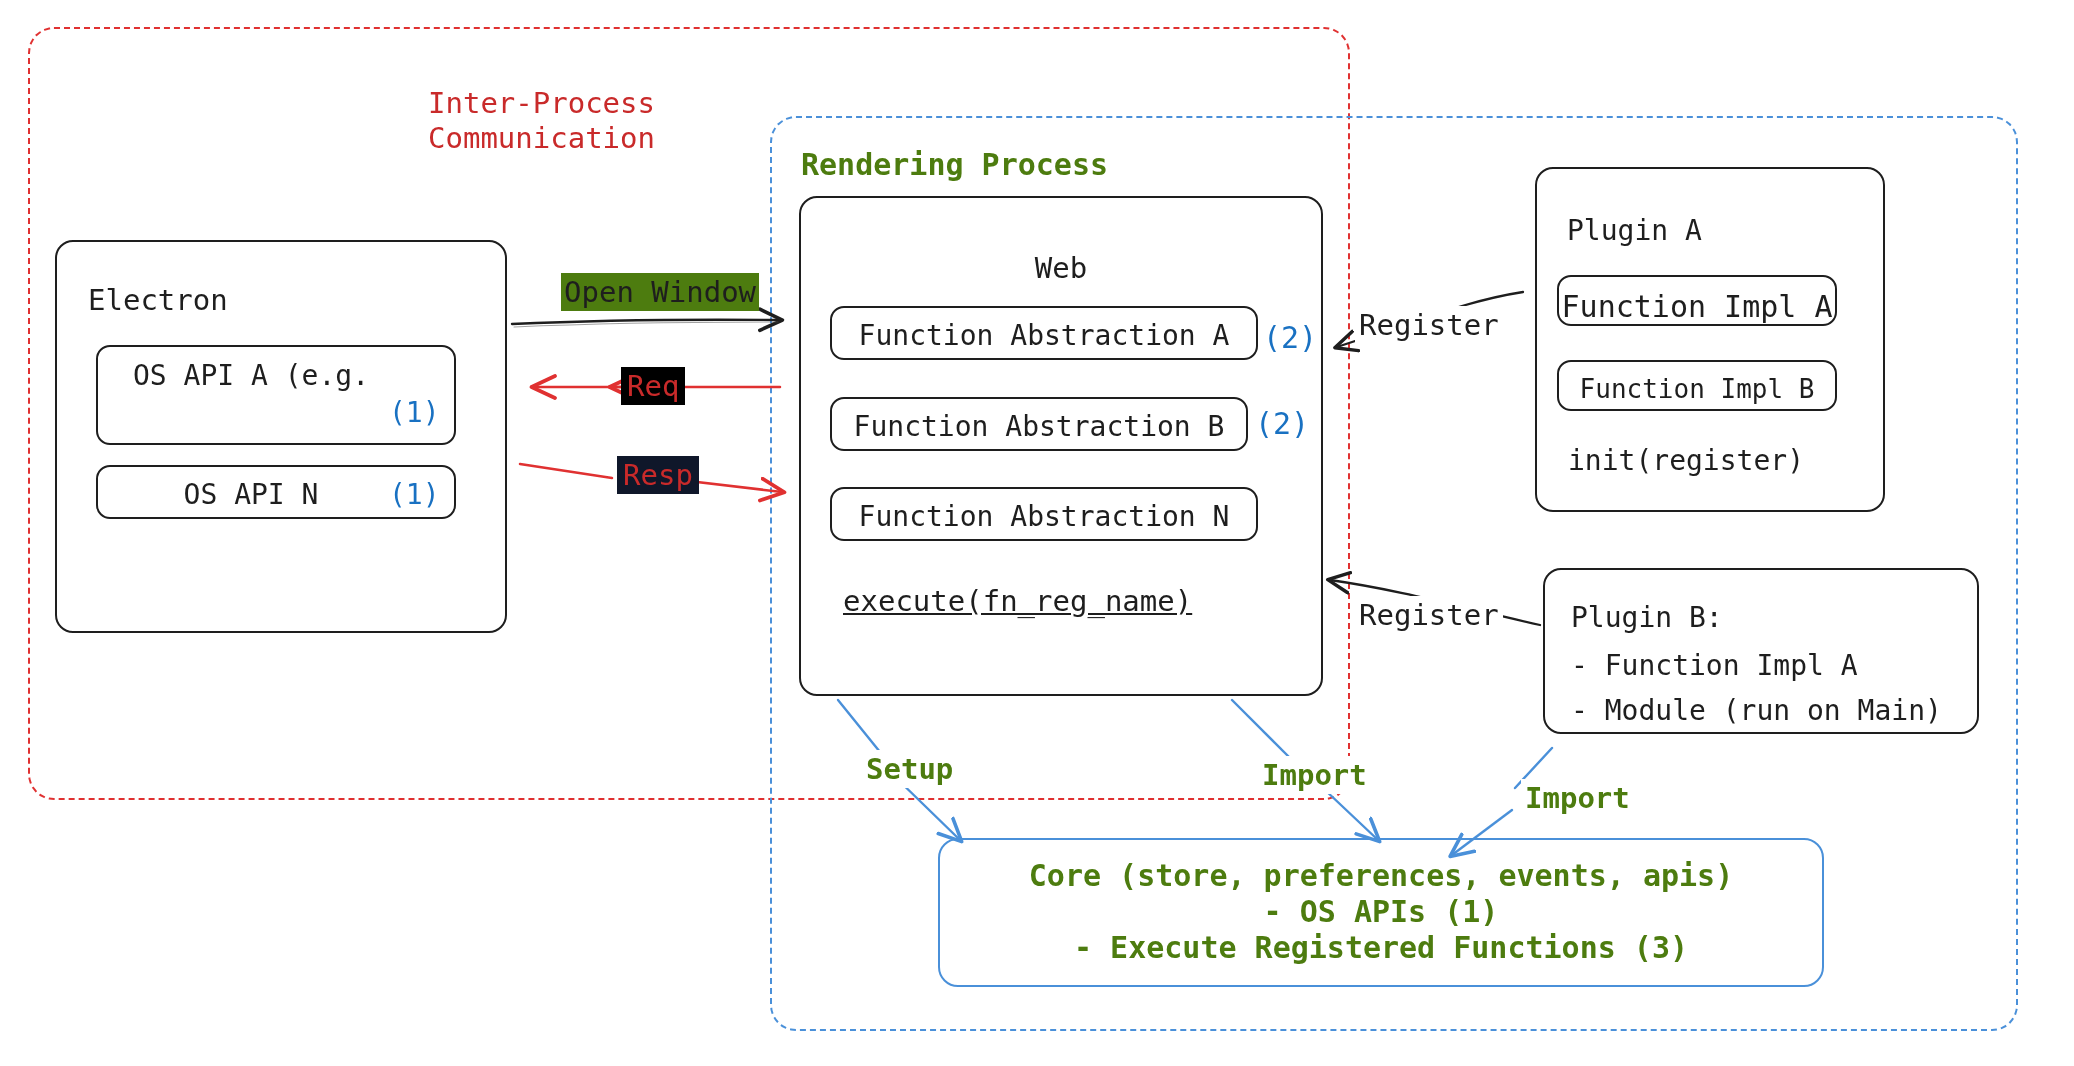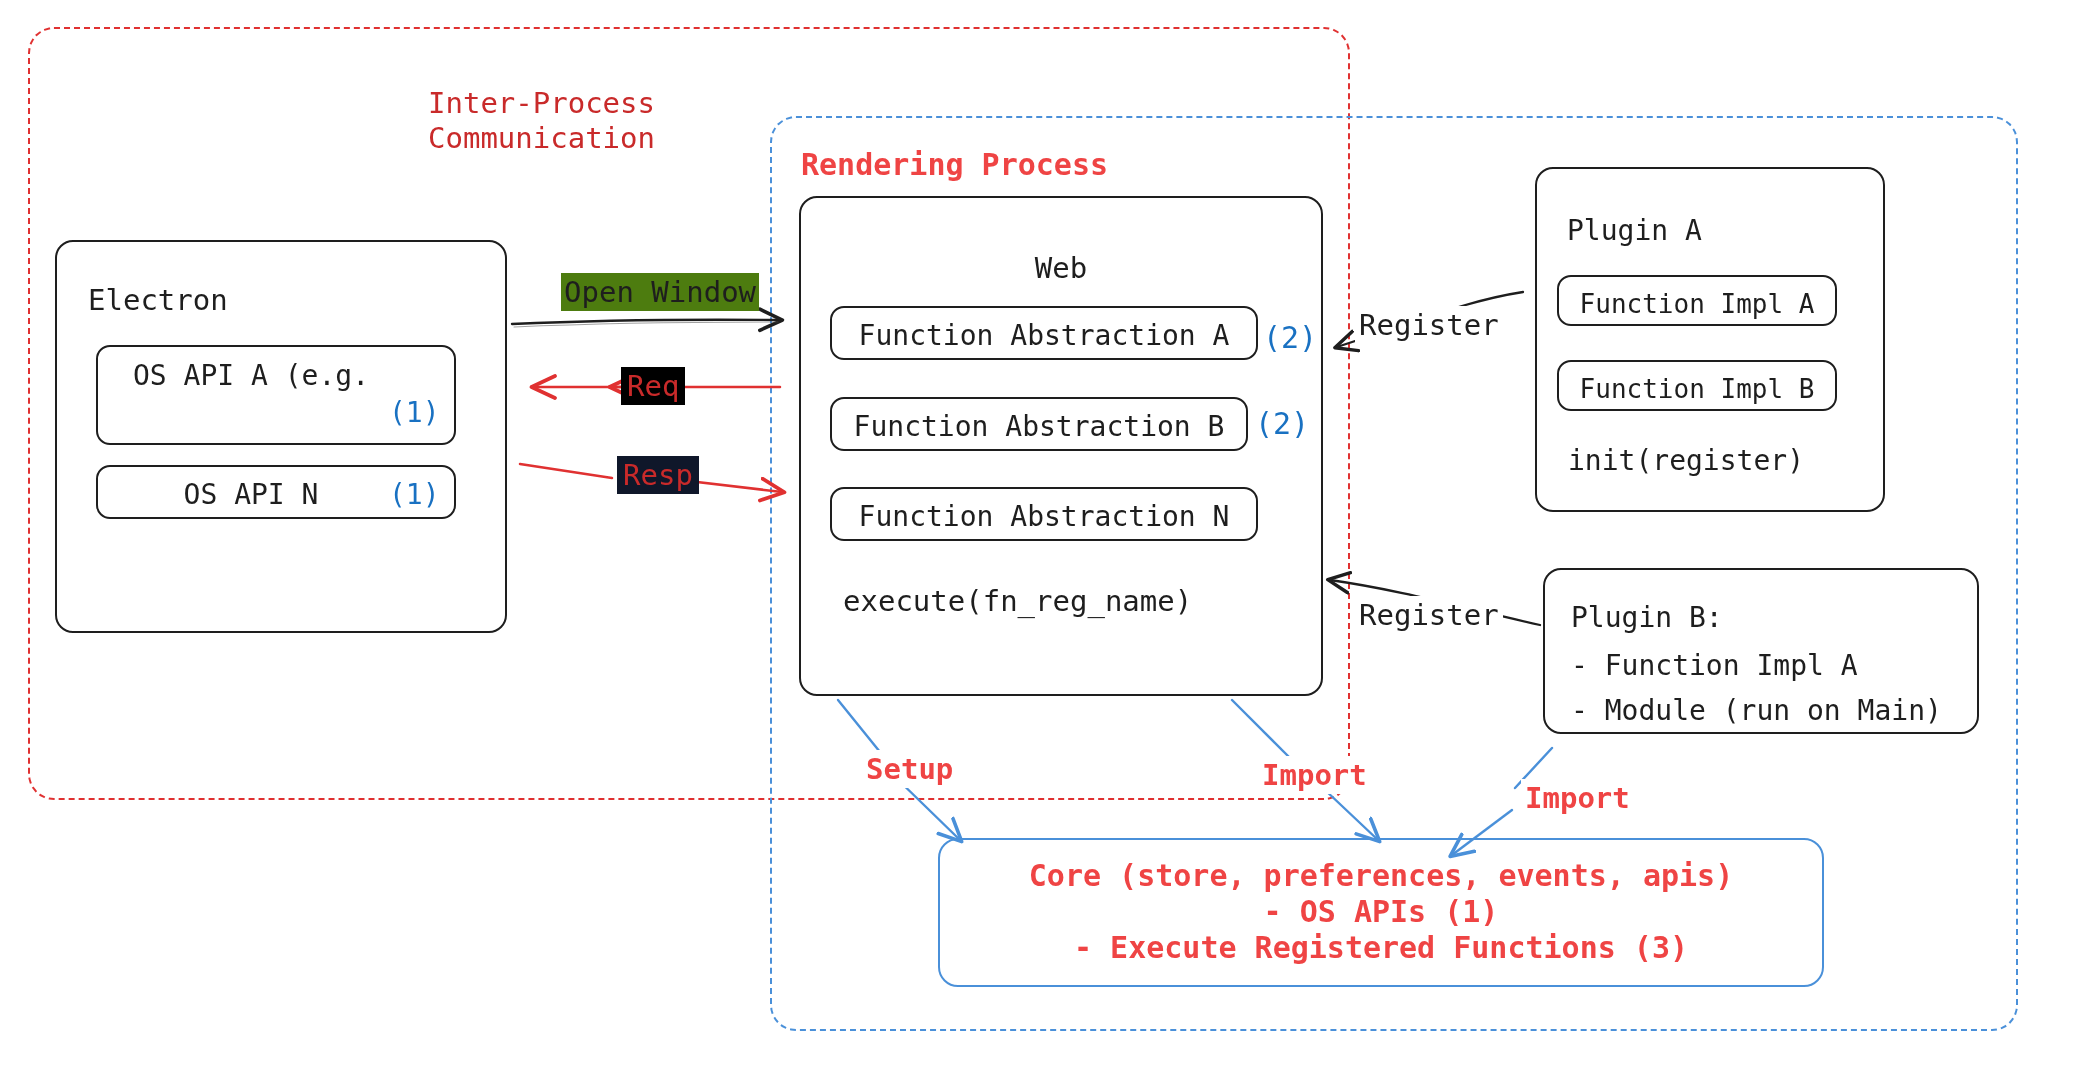--- a/index.html
+++ b/index.html
@@ -36,21 +36,21 @@
   .rbox.inner { border-radius: 14px; border-width: 2px; }
   .lbl {
     position: absolute;
     color: #1e1e1e;
     font-family: "DejaVu Sans Mono", "Liberation Mono", monospace;
     white-space: pre;
     line-height: 1.32;
   }
   .lbl.ctr { text-align: center; }
   .blue     { color: #1971c2; }
-  .blue-bold{ color: #ef4444; font-weight: bold; }
+  .blue-bold{ color: #4d7c0f; font-weight: bold; }
   .red      { color: #c92a2a; }
   .dash-red {
     position: absolute;
     box-sizing: border-box;
     border: 2.3px dashed #e03131;
     border-radius: 26px;
     background: transparent;
   }
   .dash-blue {
     position: absolute;
@@ -99,27 +99,27 @@
   <div class="lbl ctr" style="left:830px; top:318px; width:428px; font-size:28px;">Function Abstraction A</div>
   <div class="lbl blue" style="left:1263px; top:318px; font-size:30px;">(2)</div>
 
   <div class="rbox inner" style="left:830px; top:397px; width:418px; height:54px;"></div>
   <div class="lbl ctr" style="left:830px; top:409px; width:418px; font-size:28px;">Function Abstraction B</div>
   <div class="lbl blue" style="left:1255px; top:404px; font-size:30px;">(2)</div>
 
   <div class="rbox inner" style="left:830px; top:487px; width:428px; height:54px;"></div>
   <div class="lbl ctr" style="left:830px; top:499px; width:428px; font-size:28px;">Function Abstraction N</div>
 
-  <div class="lbl" style="left:843px; top:582px; font-size:29px;">execute(fn_reg_name)</div>
+  <div class="lbl" style="left:843px; top:582px; font-size:29px;text-decoration:underline;">execute(fn_reg_name)</div>
 
   <div class="rbox" style="left:1535px; top:167px; width:350px; height:345px;"></div>
   <div class="lbl" style="left:1567px; top:213px; font-size:28px;">Plugin A</div>
 
   <div class="rbox inner" style="left:1557px; top:275px; width:280px; height:51px;"></div>
-  <div class="lbl ctr" style="left:1557px; top:287px; width:280px; font-size:26px;">Function Impl A</div>
+  <div class="lbl ctr" style="left:1557px; top:287px; width:280px; font-size:30px;">Function Impl A</div>
 
   <div class="rbox inner" style="left:1557px; top:360px; width:280px; height:51px;"></div>
   <div class="lbl ctr" style="left:1557px; top:372px; width:280px; font-size:26px;">Function Impl B</div>
 
   <div class="lbl" style="left:1568px; top:443px; font-size:28px;">init(register)</div>
 
   <div class="rbox" style="left:1543px; top:568px; width:436px; height:166px;"></div>
   <div class="lbl" style="left:1571px; top:600px; font-size:28px;">Plugin B:</div>
   <div class="lbl" style="left:1571px; top:648px; font-size:28px;">- Function Impl A</div>
   <div class="lbl" style="left:1571px; top:693px; font-size:28px;">- Module (run on Main)</div>

